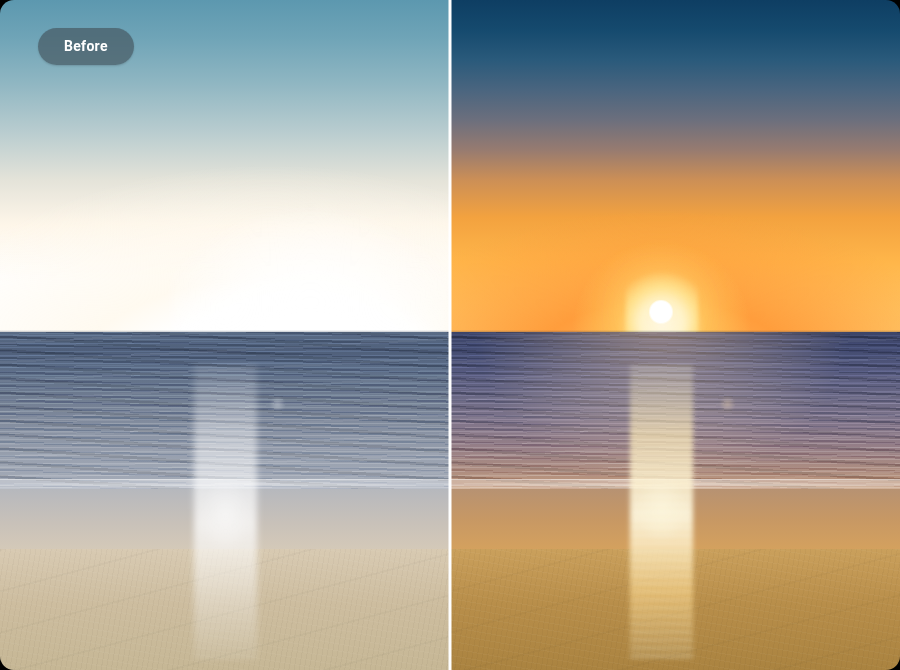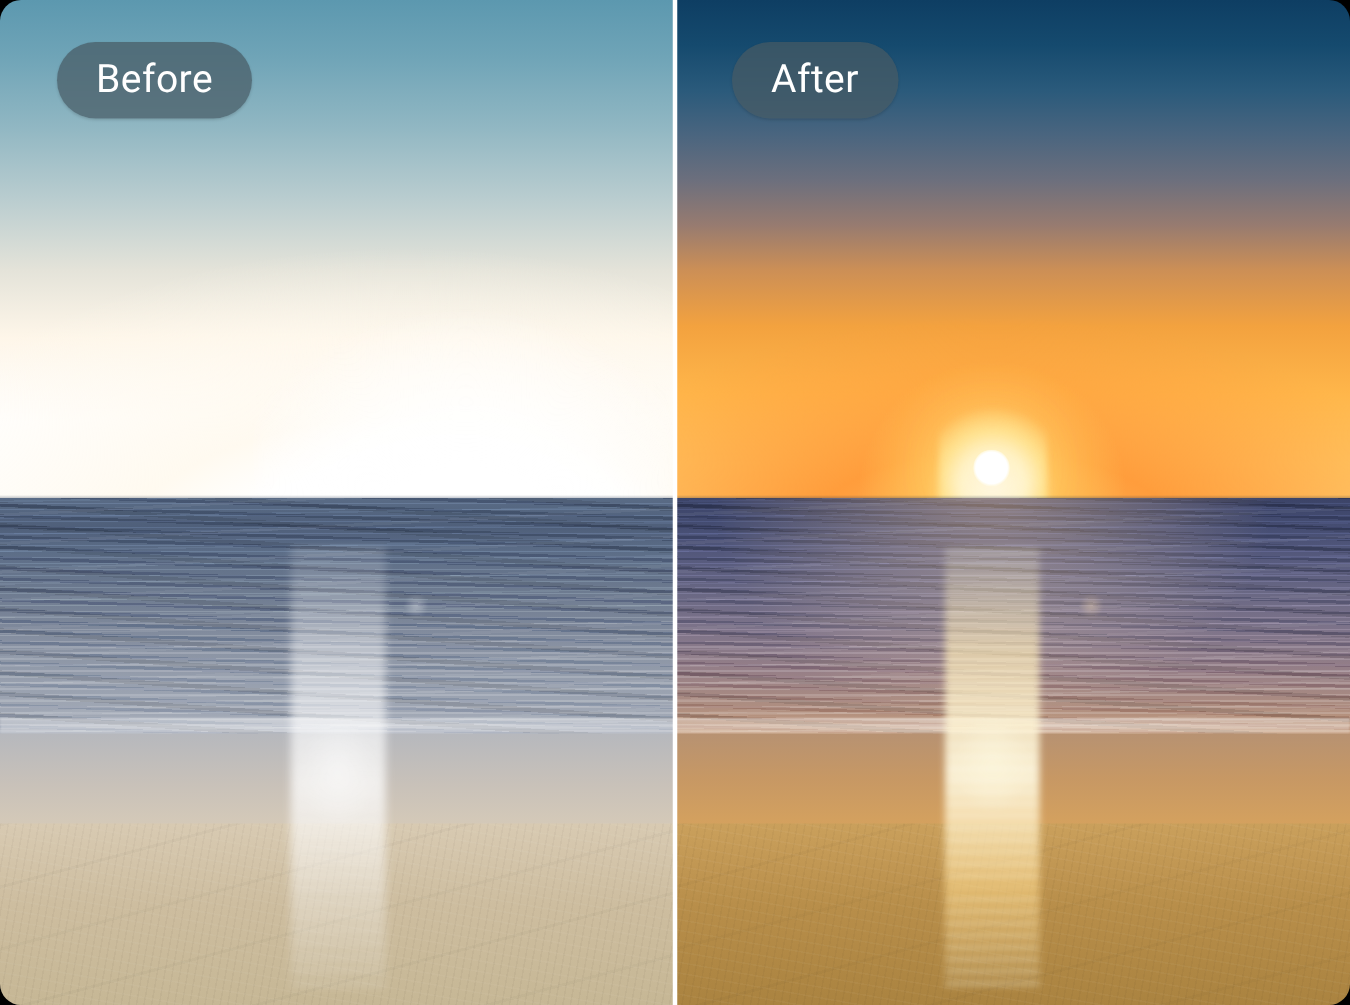--- a/index.html
+++ b/index.html
@@ -192,21 +192,21 @@
   }
   .before-flare{left:60%;top:59%;width:3.4%;height:2.6%;opacity:.45;}
   .after-flare{left:60%;top:59%;width:3.4%;height:2.6%;opacity:.5;
     background:radial-gradient(circle, rgba(255,225,180,.7), rgba(255,225,180,0) 70%);}
 
   
   .badge{
     position:absolute;top:28px;left:38px;z-index:60;
     padding:10px 26px 11px;border-radius:999px;
     background:rgba(70,90,100,.72);
-    color:#ffffff;font-weight:400;font-size:26px;letter-spacing:.3px;
+    color:#ffffff;font-weight:700;font-size:14px;letter-spacing:.3px;
     backdrop-filter:blur(2px);
     box-shadow:0 1px 2px rgba(0,0,0,.15);
     user-select:none;
   }
 
   
   .frame{border-radius:14px;overflow:hidden;}
 </style>
 </head>
 <body>
@@ -231,17 +231,16 @@
     <div class="after-sun"></div>
     <div class="after-sun-core"></div>
     <div class="horizon"></div>
     <div class="sea after-sea"></div>
     <div class="after-sea-tint"></div>
     <div class="foam"></div>
     <div class="wet after-wet"></div>
     <div class="sand after-sand"></div>
     <div class="reflect after-reflect"></div>
     <div class="flare after-flare"></div>
-    <div class="badge">After</div>
   </div>
 
   <div class="divider"></div>
 </div>
 
 </body></html>

